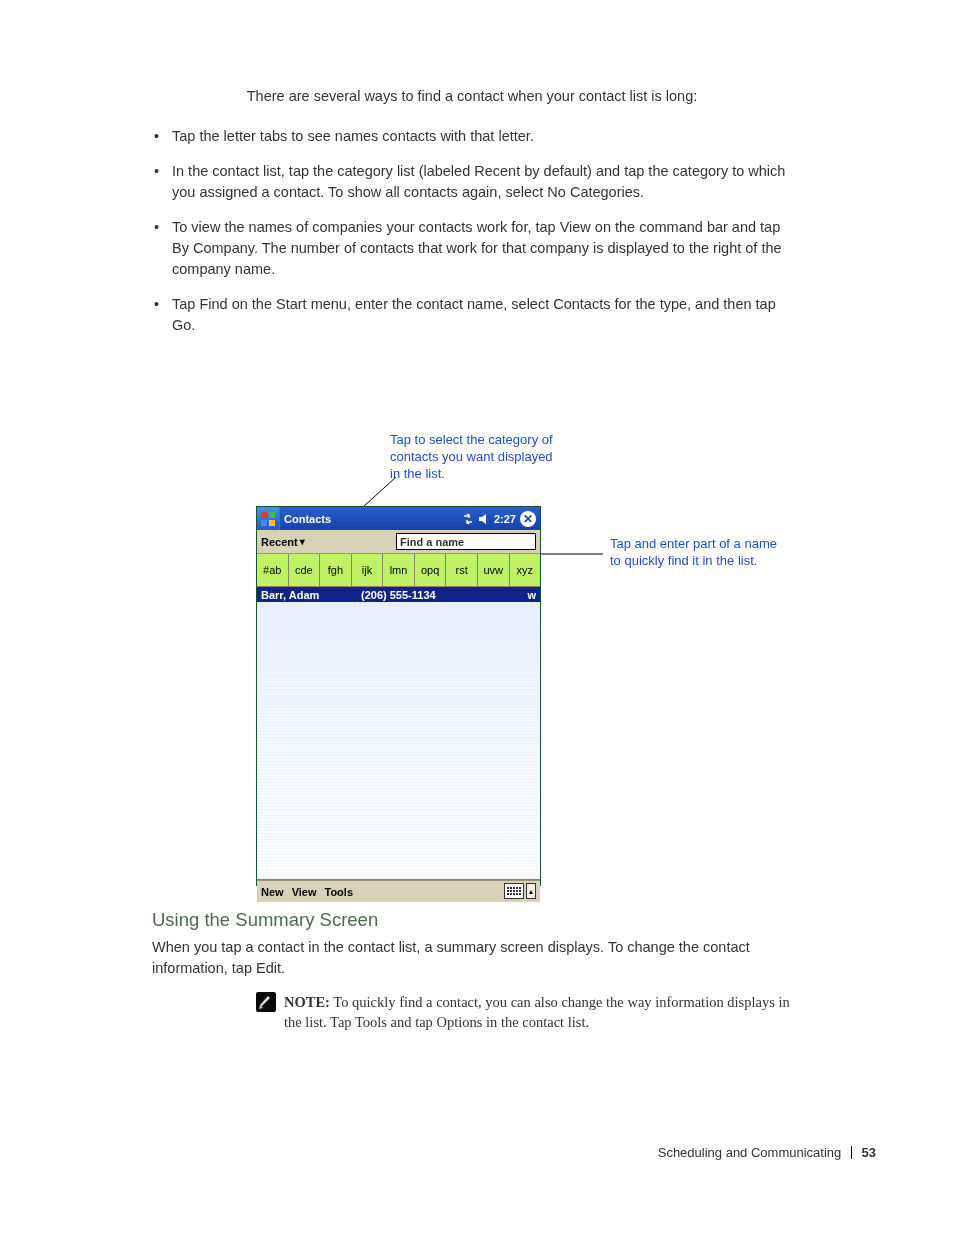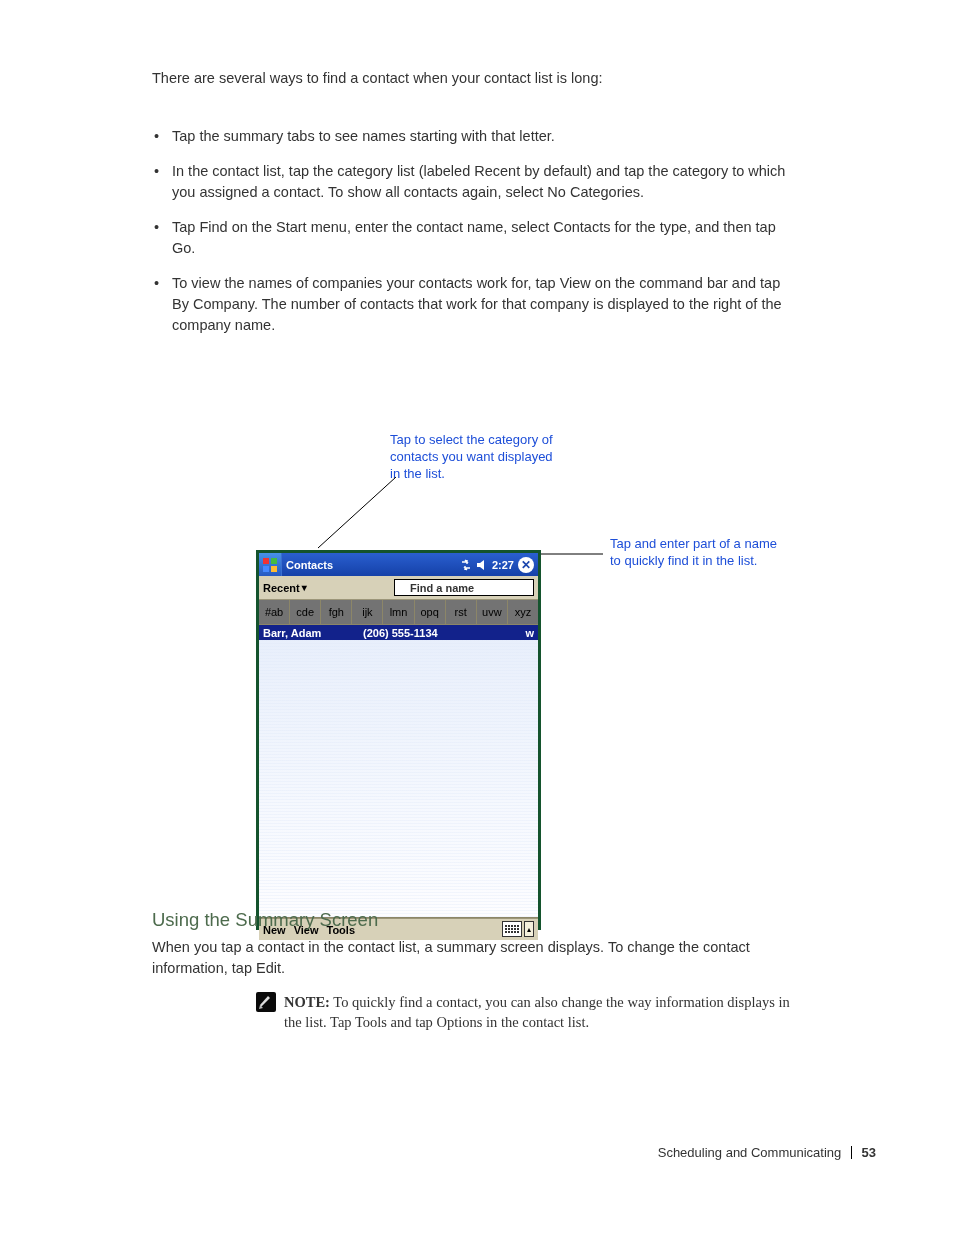--- a/index.html
+++ b/index.html
@@ -19,35 +19,35 @@
   svg.lines{position:absolute;left:0;top:0;pointer-events:none;}
 
   
   .note-row{position:absolute;display:flex;align-items:flex-start;}
   .note-icon{width:20px;height:20px;background:#0a0a0a;border-radius:2px;display:flex;align-items:center;justify-content:center;margin-right:8px;}
   .note-icon svg{width:14px;height:14px;}
   .note-text{font-size:14.5px;line-height:1.4;color:#333;max-width:520px;}
   .note-text b{font-weight:bold;}
 
   
-  .device{position:absolute;left:256px;top:506px;width:285px;height:380px;border:3px solid #14532d;font-family:Tahoma,Arial,sans-serif;margin-top:44px;}
+  .device{position:absolute;left:256px;top:506px;width:285px;height:380px;border:1px solid #14532d;font-family:Tahoma,Arial,sans-serif;}
   .titlebar{height:23px;background:linear-gradient(#2a5fd0,#1541a8);display:flex;align-items:center;color:#fff;font-size:11px;font-weight:bold;position:relative;}
   .start{width:23px;height:23px;display:flex;align-items:center;justify-content:center;background:linear-gradient(#4891e8,#2459c2);border-right:1px solid #3a6fd0;}
   .start svg{width:18px;height:18px;}
   .tb-title{margin-left:4px;}
   .tb-icons{position:absolute;right:4px;top:0;height:23px;display:flex;align-items:center;gap:4px;}
   .tb-icons .ico{display:flex;align-items:center;color:#fff;font-size:11px;font-weight:bold;}
   .close-btn{width:16px;height:16px;border-radius:50%;background:#fff;color:#1c46ad;display:flex;align-items:center;justify-content:center;font-weight:bold;font-size:12px;}
 
   .toolbar{height:24px;background:#d7d1b8;display:flex;align-items:center;border-bottom:1px solid #9c9679;}
   .recent{font-size:11px;font-weight:bold;color:#000;padding:0 4px 0 4px;display:flex;align-items:center;gap:2px;}
   .recent .arrow{font-size:10px;}
-  .find{margin-left:auto;margin-right:4px;height:17px;width:140px;border:1px solid #000;background:#fff;font-size:11px;font-weight:bold;color:#333;padding:0 15px;display:flex;align-items:center;}
+  .find{margin-left:auto;margin-right:4px;height:17px;width:140px;border:1px solid #000;background:#fff;font-size:11px;font-weight:bold;color:#333;padding:0 3px;display:flex;align-items:center;}
 
-  .alpha{height:25px;background:#737373;display:flex;border-bottom:1px solid #8c8668;}
+  .alpha{height:33px;background:#bef264;display:flex;border-bottom:1px solid #8c8668;}
   .alpha div{flex:1;text-align:center;font-size:11px;color:#000;border-right:1px solid #8c8668;display:flex;align-items:center;justify-content:center;line-height:1;}
   .alpha div:last-child{border-right:none;}
 
   .list{height:293px;background:linear-gradient(#e7eefb 0%,#f5f8fe 60%,#fdfdff 100%);position:relative;border-bottom:1px solid #8c8668;}
   .list::before{content:"";position:absolute;inset:0;background:repeating-linear-gradient(#dfe8f8 0 1px,transparent 1px 3px);opacity:.35;}
   .row{position:relative;height:15px;background:#12228b;color:#fff;display:flex;align-items:center;font-size:11px;font-weight:bold;padding:4px 4px;}
   .row .name{width:100px;}
   .row .phone{flex:1;text-align:left;}
   .row .kind{width:18px;text-align:right;}
 
@@ -60,29 +60,29 @@
 
   
   .footer{position:absolute;right:78px;bottom:75px;font-size:13px;color:#333;}
   .footer .bar{display:inline-block;border-left:1px solid #000;height:13px;margin:0 6px;vertical-align:-2px;}
   .footer b{font-weight:bold;}
 </style>
 </head>
 <body>
 <div class="page">
 
-<div class="body-text" style="left:152px;top:68px;">
+<div class="body-text" style="left:152px;top:86px;text-align:center;">
   <p>There are several ways to find a contact when your contact list is long:</p>
 </div>
 <div class="body-text" style="left:152px;top:126px;">
   <ul>
-    <li>Tap the summary tabs to see names starting with that letter.</li>
+    <li>Tap the letter tabs to see names contacts with that letter.</li>
     <li>In the contact list, tap the category list (labeled Recent by default) and tap the category to which you assigned a contact. To show all contacts again, select No Categories.</li>
+    <li>To view the names of companies your contacts work for, tap View on the command bar and tap By Company. The number of contacts that work for that company is displayed to the right of the company name.</li>
     <li>Tap Find on the Start menu, enter the contact name, select Contacts for the type, and then tap Go.</li>
-    <li>To view the names of companies your contacts work for, tap View on the command bar and tap By Company. The number of contacts that work for that company is displayed to the right of the company name.</li>
   </ul>
 </div>
 
 <div class="callout" style="left:390px;top:432px;width:170px;">Tap to select the category of contacts you want displayed in the list.</div>
 <div class="callout" style="left:610px;top:528px;width:170px;margin-top:8px;">Tap and enter part of a name to quickly find it in the list.</div>
 
 <svg class="lines" width="954" height="1235">
   <line x1="396" y1="477" x2="318" y2="548" stroke="#000" stroke-width="1"></line>
   <line x1="603" y1="554" x2="532" y2="554" stroke="#000" stroke-width="1"></line>
 </svg>

